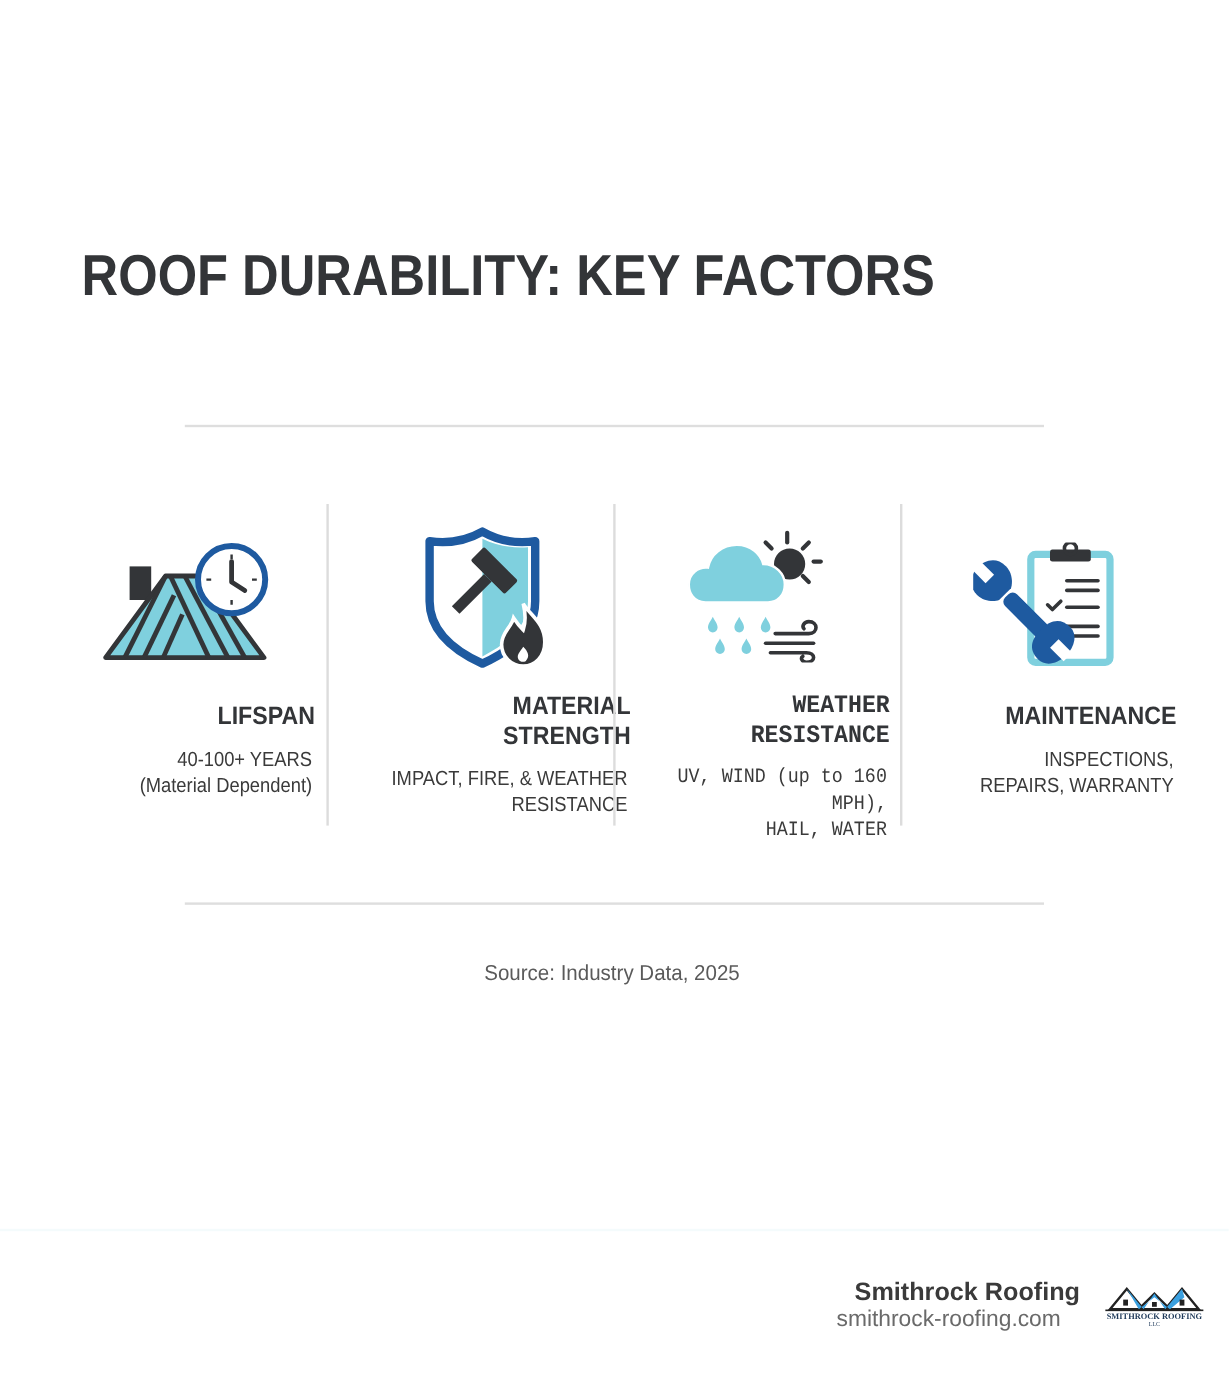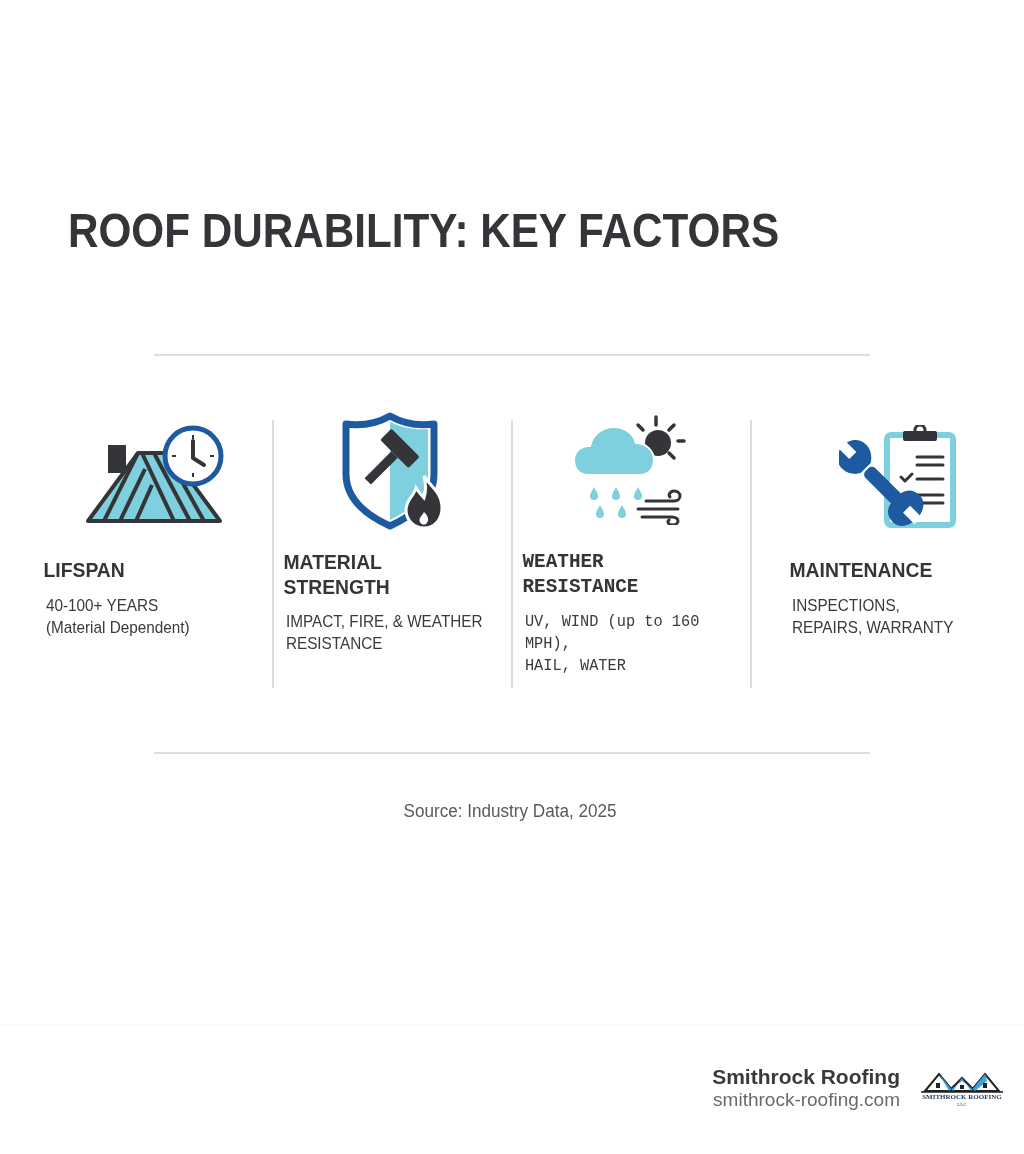--- a/index.html
+++ b/index.html
@@ -18,22 +18,22 @@
   }
   .hr {
     position:absolute; left:154px; width:716px; height:2px; background:#dedede;
   }
   .hr.top { top:354px; }
   .hr.bottom { top:752px; }
   .vdiv {
     position:absolute; top:420px; width:2px; height:268px; background:#dcdcdc;
   }
   .col {
-    position:absolute; top:409px; width:238px; height:268px;
-    text-align:left;
+    position:absolute; top:436px; width:238px; height:268px;
+    text-align:right;
   }
   .icon { position:absolute; left:0; right:0; margin:auto; }
   .col-title {
     position:absolute; left:0; right:0;
     font-weight:bold; font-size:21px; line-height:25px; color:#333538;
     transform:scaleX(0.92);
   }
   .col-desc {
     position:absolute; left:0; right:0;
     font-size:17px; line-height:22px; color:#3a3a3a;
@@ -44,21 +44,21 @@
     font-size:18px; color:#5a5a5a; transform:scaleX(0.95);
   }
   .footer-band {
     position:absolute; left:0; top:1024px; width:1024px; height:2px; background:#f4fbfc;
   }
   .brand-name {
     position:absolute; right:124px; top:1065px; font-weight:bold; font-size:21px;
     color:#3a3a3a; white-space:nowrap;
   }
   .brand-url {
-    position:absolute; right:124px; top:1089px; font-size:19px; color:#6a6a6a;
+    position:absolute; right:140px; top:1089px; font-size:19px; color:#6a6a6a;
     white-space:nowrap;
   }
   .logo { position:absolute; left:921px; top:1071px; width:82px; height:40px; }
   .logo-text {
     position:absolute; left:0; width:82px; top:22px; text-align:center;
     font-family:"Liberation Serif", serif; font-weight:bold; font-size:7px; color:#1f3a5a;
   }
   .logo-sub {
     position:absolute; left:0; width:82px; top:31px; text-align:center;
     font-family:"Liberation Serif", serif; font-size:5px; color:#1f3a5a;
@@ -92,21 +92,21 @@
     <div>LIFSPAN</div>
   </div>
   <div class="col-desc" style="top:186px;">
     <div>40-100+ YEARS</div>
     <div>(Material Dependent)</div>
   </div>
 </div>
 
 <div class="vdiv" style="left:272px;"></div>
 
-<div class="col" style="left:274px;">
+<div class="col" style="left:274px;padding-left:24px;">
   <svg class="icon" style="top:3px;" width="110" height="118" viewBox="0 0 110 118">
     <path d="M52 4 C38 12 22 14 8 12 L8 62 C8 88 30 104 52 114 C74 104 96 88 96 62 L96 12 C82 14 66 12 52 4 Z" fill="#ffffff" stroke="#1e5aa0" stroke-width="7" stroke-linejoin="round"></path>
     <path d="M52 10 C64 16 78 18 90 17 L90 62 C90 84 72 98 52 108 Z" fill="#7fd0de"></path>
     <g transform="rotate(45 52 52)">
       <rect x="28" y="26" width="40" height="16" rx="2" fill="#333538"></rect>
       <rect x="44" y="42" width="9" height="38" fill="#333538"></rect>
     </g>
     <path d="M86 64 C92 74 104 80 104 96 C104 108 96 116 86 116 C76 116 68 108 68 98 C68 88 76 84 78 76 C82 82 84 84 86 86 C88 80 88 72 86 64 Z" fill="#333538" stroke="#ffffff" stroke-width="3"></path>
     <path d="M86 100 C90 104 92 108 88 112 C84 114 80 110 82 106 C83 104 85 102 86 100 Z" fill="#ffffff"></path>
   </svg>
@@ -151,21 +151,21 @@
     <div>RESISTANCE</div>
   </div>
   <div class="col-desc" style="top:202px;">
     <div>UV, WIND (up to 160 MPH),</div>
     <div>HAIL, WATER</div>
   </div>
 </div>
 
 <div class="vdiv" style="left:750px;"></div>
 
-<div class="col" style="left:752px;margin-left:28px;">
+<div class="col" style="left:752px;">
   <svg class="icon" style="top:16px;" width="120" height="104" viewBox="0 0 120 104">
     <rect x="48" y="10" width="66" height="90" rx="4" fill="#ffffff" stroke="#7fd0de" stroke-width="6"></rect>
     <rect x="64" y="6" width="34" height="10" rx="2" fill="#333538"></rect>
     <circle cx="81" cy="5" r="5" fill="none" stroke="#333538" stroke-width="3"></circle>
     <g stroke="#333538" stroke-width="3" stroke-linecap="round">
       <line x1="78" y1="32" x2="104" y2="32"></line>
       <line x1="78" y1="40" x2="104" y2="40"></line>
       <line x1="78" y1="54" x2="104" y2="54"></line>
       <line x1="78" y1="70" x2="104" y2="70"></line>
       <line x1="78" y1="78" x2="104" y2="78"></line>

